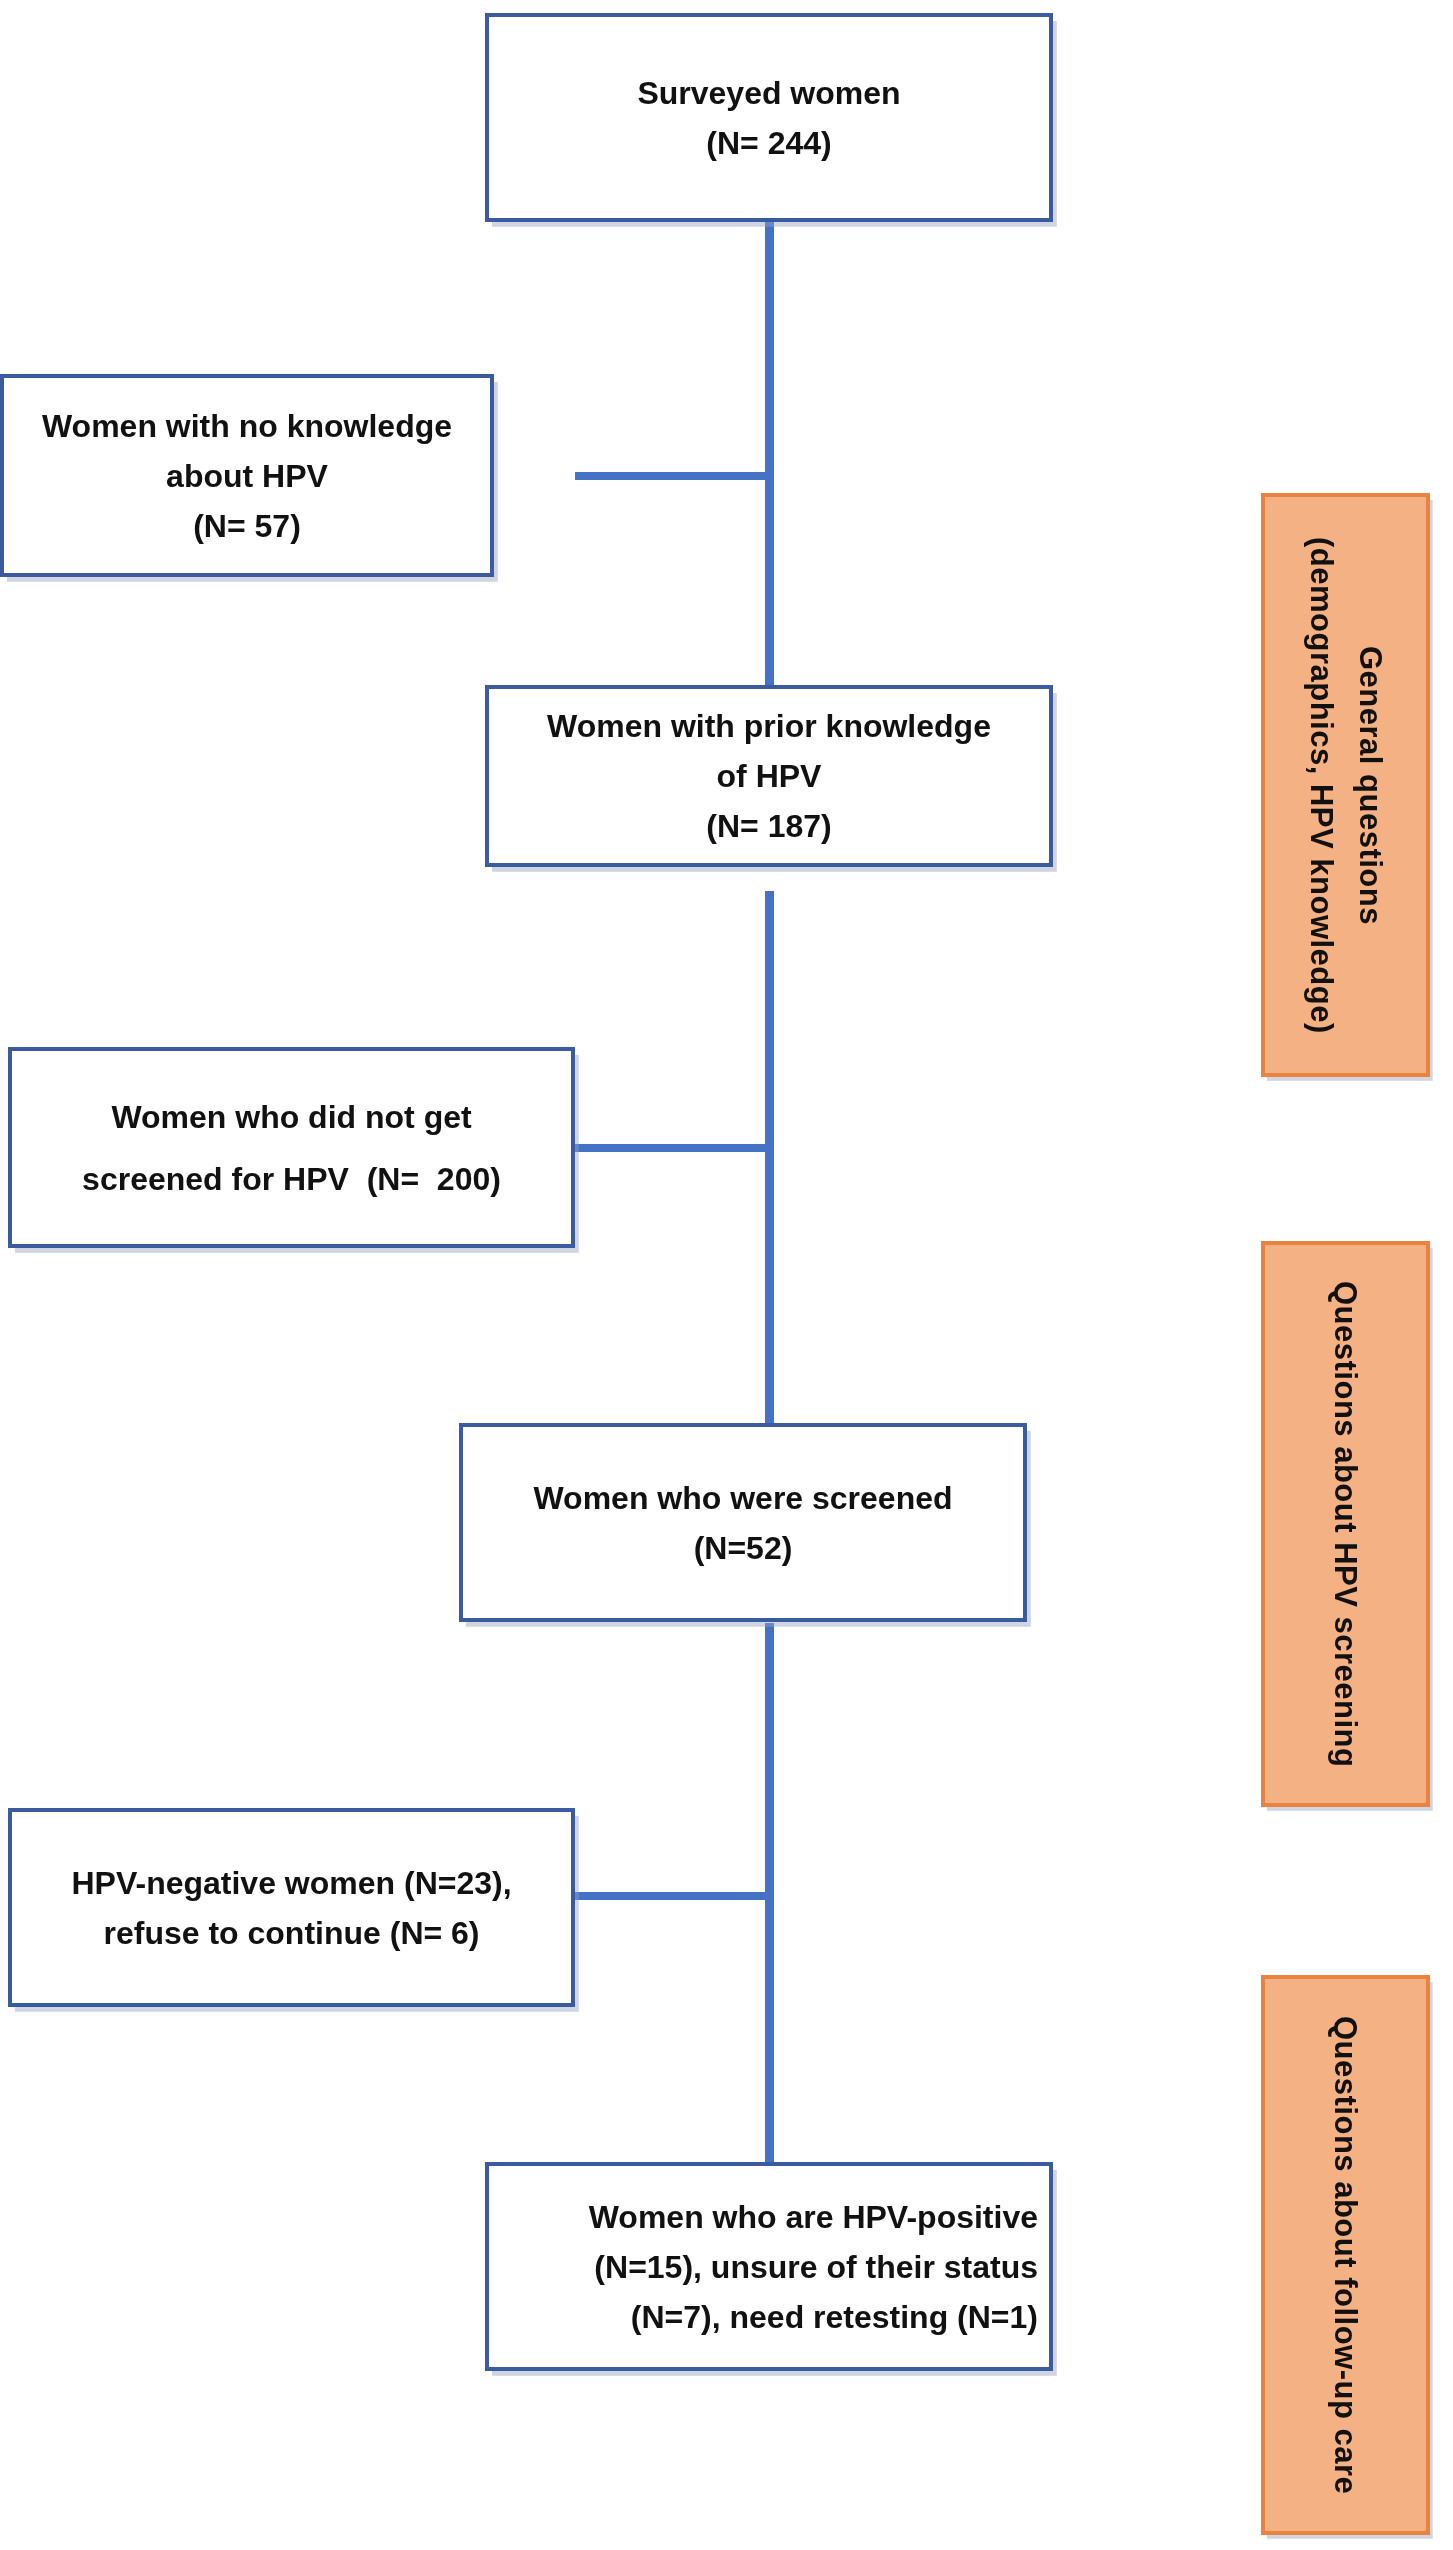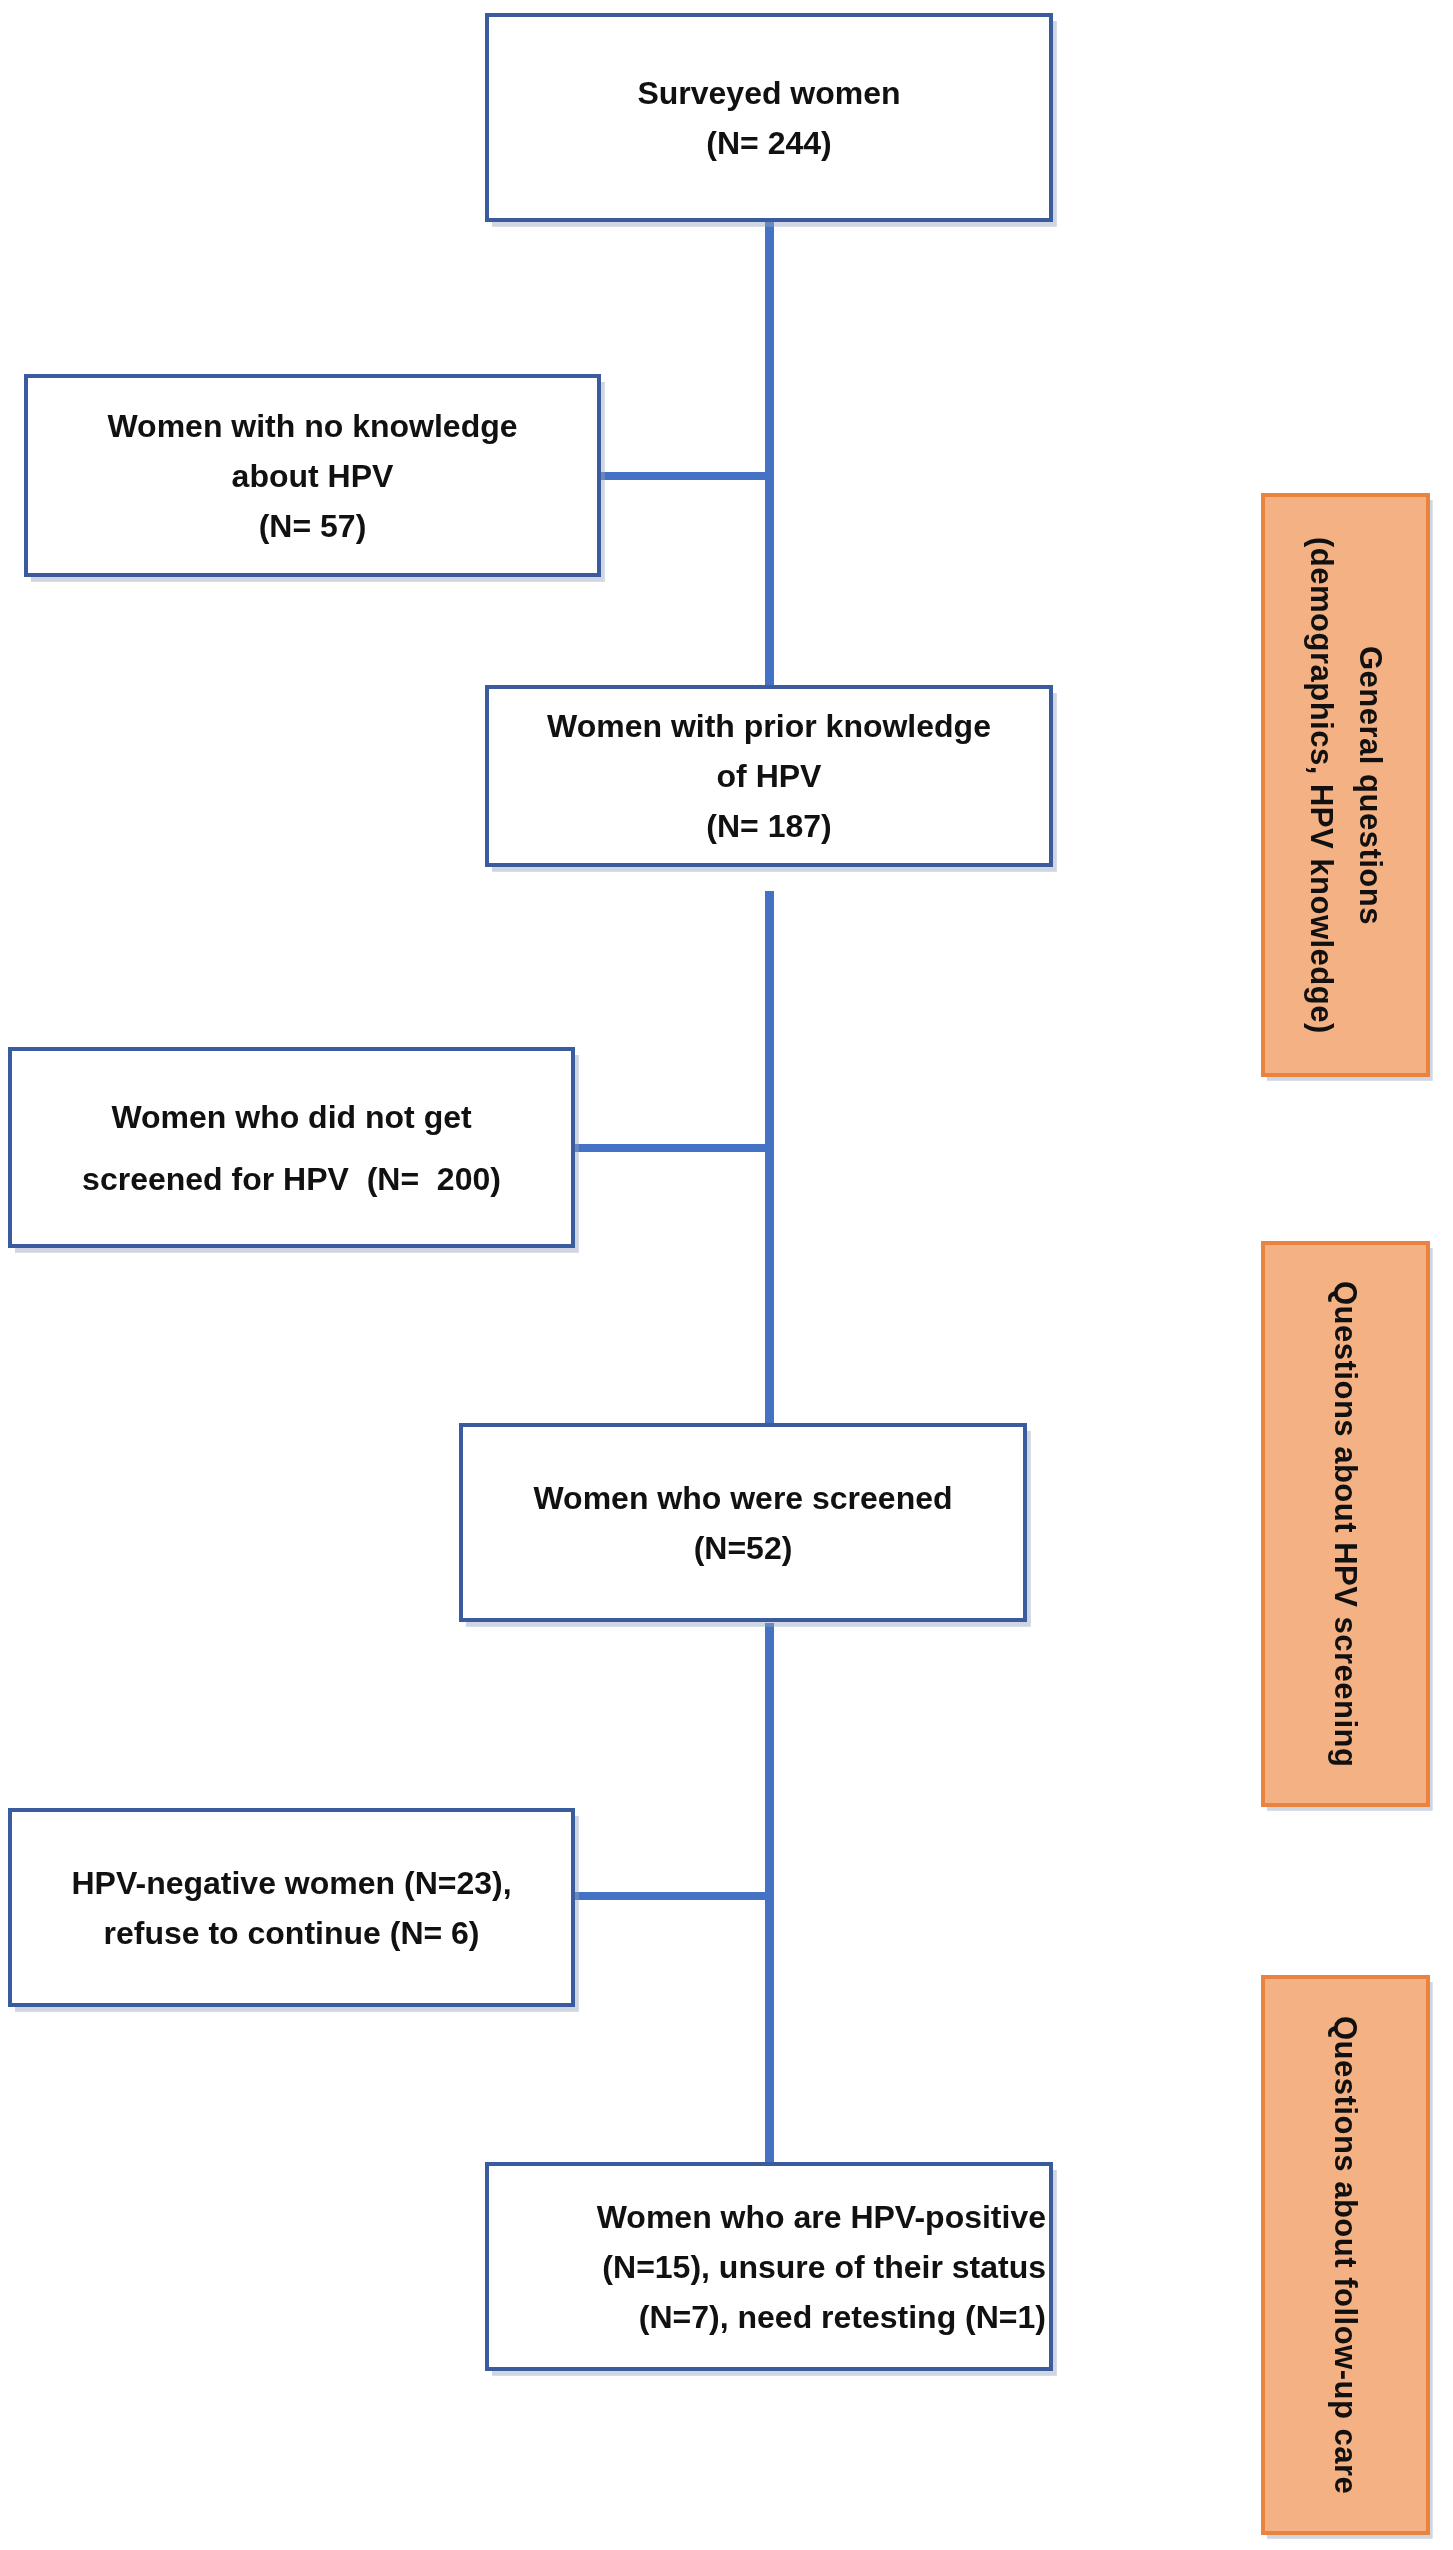--- a/index.html
+++ b/index.html
@@ -20,21 +20,21 @@
     font-weight:bold;color:var(--text);
   }
   .canvas{position:absolute;inset:0;}
   .vline{position:absolute;width:8.6px;background:var(--connector);}
   .hline{position:absolute;height:7.5px;background:var(--connector);}
   .box{
     position:absolute;box-sizing:border-box;
     border:4.8px solid var(--box-border);
     background:var(--box-fill);
     display:flex;flex-direction:column;align-items:center;justify-content:center;
-    text-align:center;padding:0 3px;
+    text-align:center;padding:0 11px;
     box-shadow:5.4px 6.4px 0 -1.6px var(--shadow);
   }
   .bl{font-size:32px;line-height:50px;white-space:pre;}
   .sideband{
     position:absolute;box-sizing:border-box;
     border:4.3px solid var(--accent-border);
     background:var(--accent-fill);
     display:flex;align-items:center;justify-content:center;
     box-shadow:4.3px 5.4px 0 -1.6px var(--shadow);
   }
@@ -71,21 +71,21 @@
     <div class="bl">Women who were screened</div>
     <div class="bl">(N=52)</div>
   </div>
 
   <div class="box" style="left:485px;top:2162px;width:568px;height:209px;align-items:flex-end;">
     <div class="bl">Women who are HPV-positive</div>
     <div class="bl">(N=15), unsure of their status</div>
     <div class="bl">(N=7), need retesting (N=1)</div>
   </div>
 
-  <div class="box" style="left:24px;top:374px;width:577px;height:203px;">
+  <div class="box" style="left:0;top:374px;width:494px;height:203px;">
     <div class="bl">Women with no knowledge</div>
     <div class="bl">about HPV</div>
     <div class="bl">(N= 57)</div>
   </div>
 
   <div class="box" style="left:8px;top:1047px;width:567px;height:201px;gap:12px;">
     <div class="bl">Women who did not get</div>
     <div class="bl">screened for HPV  (N=  200)</div>
   </div>
 

